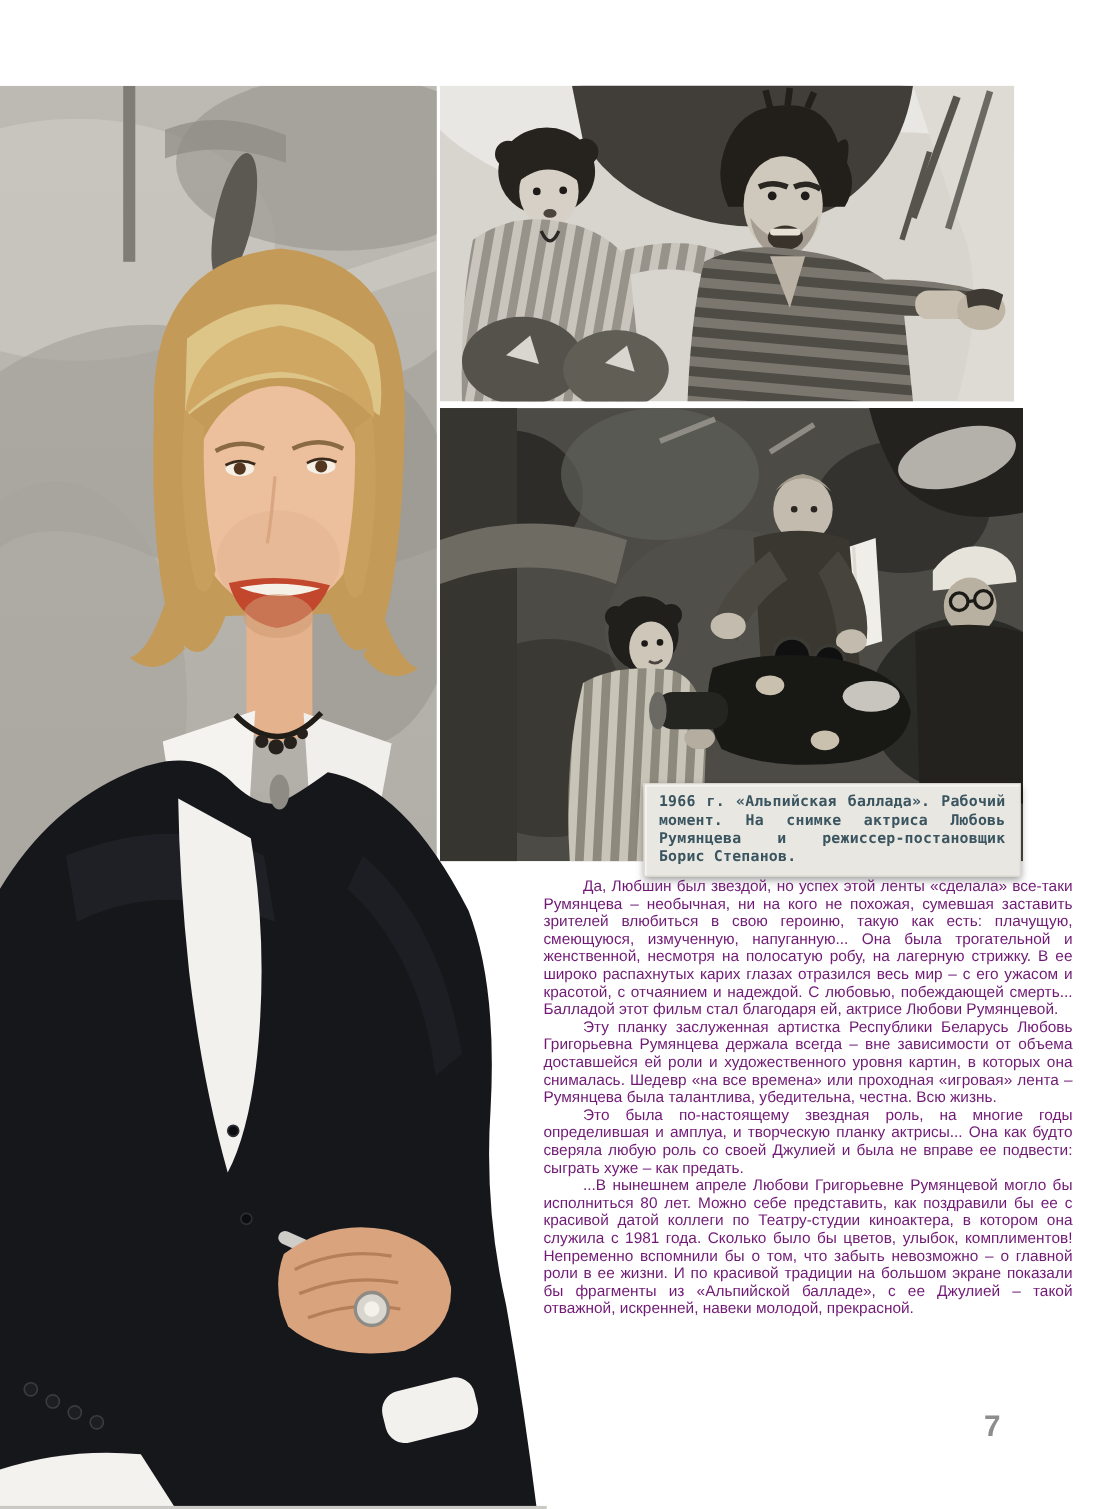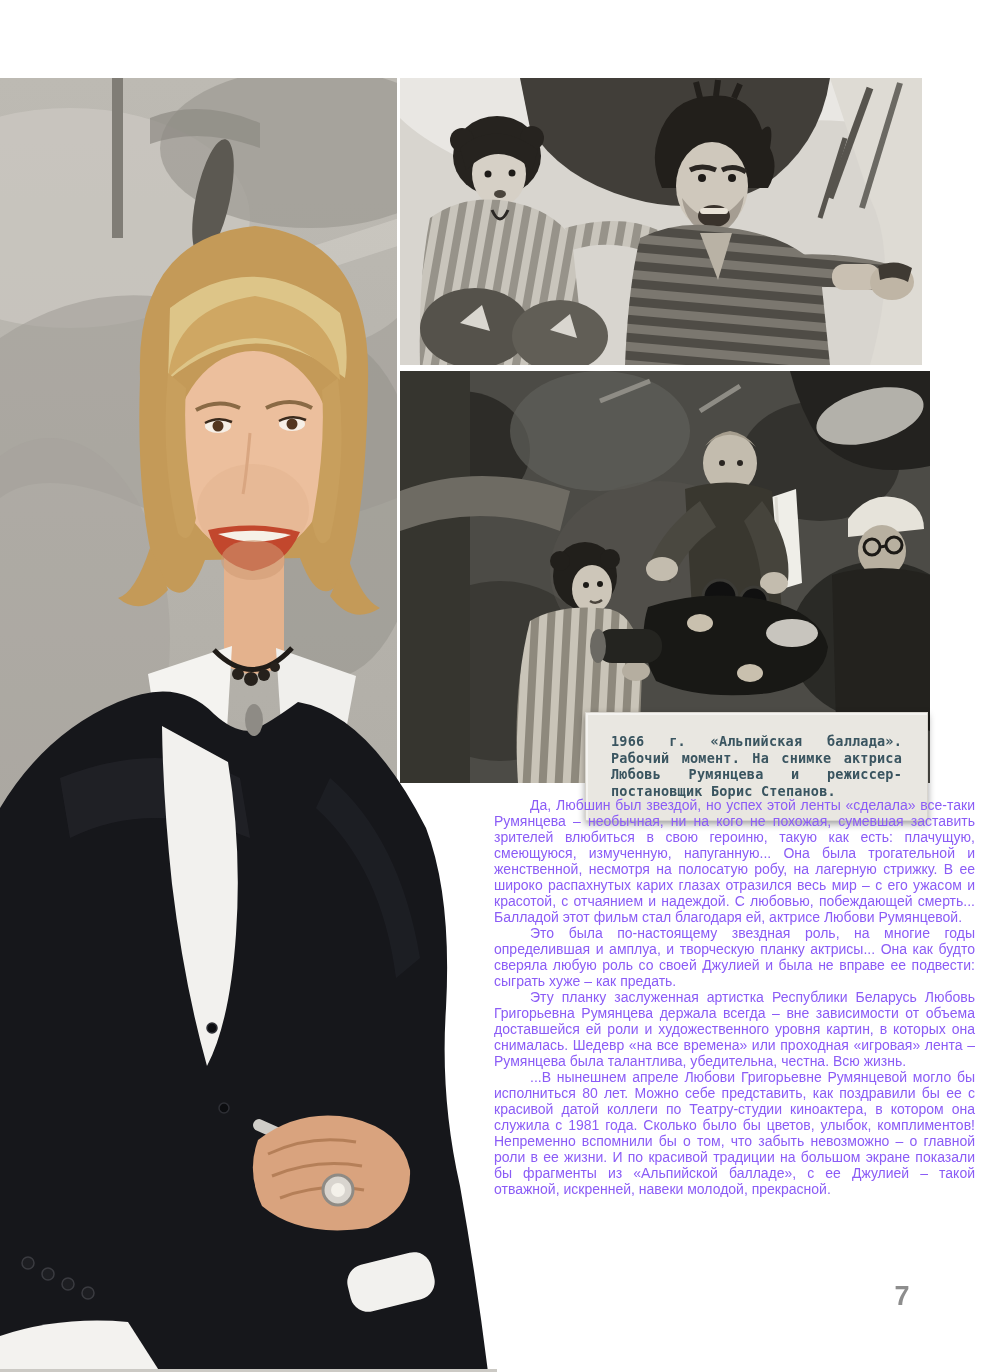--- a/index.html
+++ b/index.html
@@ -13,28 +13,28 @@
   .still1{position:absolute;left:400px;top:78px;width:522px;height:287px;}
   .still2{position:absolute;left:400px;top:371px;width:530px;height:412px;}
   
   .caption-box{
     position:absolute;left:585px;top:712px;width:343px;box-sizing:border-box;
     background:#e9e7e1;padding:8px 13px 9px 13px;
     box-shadow:0 3px 7px rgba(0,0,0,.38), 2px 2px 0 rgba(255,255,255,.5) inset;
     border:1px solid #d8d5ce;
   }
   .caption-text{
-    margin:12px;font-family:"DejaVu Sans Mono",monospace;font-weight:bold;
+    margin:0;font-family:"DejaVu Sans Mono",monospace;font-weight:bold;
     font-size:13.5px;line-height:16.5px;letter-spacing:.2px;
     color:#3a5560;text-align:justify;
   }
   
   .article{
     position:absolute;left:494px;top:797px;width:481px;
-    font-size:14px;line-height:16px;color:#8b5cf6;text-align:justify;
+    font-size:14px;line-height:16px;color:#701a75;text-align:justify;
   }
   .article p{margin:0;text-indent:36px;}
   .page-number{
     position:absolute;left:876px;top:1281px;width:52px;text-align:center;
     font-size:27px;font-weight:bold;color:#8d8d8d;
   }
   .page-edge{position:absolute;left:0;bottom:0;width:497px;height:3px;background:#cbc9c4;}
 </style>
 </head>
 <body>
@@ -253,21 +253,21 @@
       <ellipse cx="420" cy="402" rx="54" ry="30" fill="#151412"></ellipse>
     </svg>
   </div>
 
   <div class="caption-box">
     <p class="caption-text">1966 г. «Альпийская баллада». Рабочий момент. На снимке актриса Любовь Румянцева и режиссер-постановщик Борис Степанов.</p>
   </div>
 
   <div class="article">
     <p>Да, Любшин был звездой, но успех этой ленты «сделала» все-таки Румянцева – необычная, ни на кого не похожая, сумевшая заставить зрителей влюбиться в свою героиню, такую как есть: плачущую, смеющуюся, измученную, напуганную... Она была трогательной и женственной, несмотря на полосатую робу, на лагерную стрижку. В ее широко распахнутых карих глазах отразился весь мир – с его ужасом и красотой, с отчаянием и надеждой. С любовью, побеждающей смерть... Балладой этот фильм стал благодаря ей, актрисе Любови Румянцевой.</p>
+    <p>Эту планку заслуженная артистка Республики Беларусь Любовь Григорьевна Румянцева держала всегда – вне зависимости от объема доставшейся ей роли и художественного уровня картин, в которых она снималась. Шедевр «на все времена» или проходная «игровая» лента – Румянцева была талантлива, убедительна, честна. Всю жизнь.</p>
     <p>Это была по-настоящему звездная роль, на многие годы определившая и амплуа, и творческую планку актрисы... Она как будто сверяла любую роль со своей Джулией и была не вправе ее подвести: сыграть хуже – как предать.</p>
-    <p>Эту планку заслуженная артистка Республики Беларусь Любовь Григорьевна Румянцева держала всегда – вне зависимости от объема доставшейся ей роли и художественного уровня картин, в которых она снималась. Шедевр «на все времена» или проходная «игровая» лента – Румянцева была талантлива, убедительна, честна. Всю жизнь.</p>
     <p>...В нынешнем апреле Любови Григорьевне Румянцевой могло бы исполниться 80 лет. Можно себе представить, как поздравили бы ее с красивой датой коллеги по Театру-студии киноактера, в котором она служила с 1981 года. Сколько было бы цветов, улыбок, комплиментов! Непременно вспомнили бы о том, что забыть невозможно – о главной роли в ее жизни. И по красивой традиции на большом экране показали бы фрагменты из «Альпийской балладе», с ее Джулией – такой отважной, искренней, навеки молодой, прекрасной.</p>
   </div>
 
   <div class="page-number">7</div>
 
   <div class="page-edge"></div>
 </div>
 
 </body></html>

